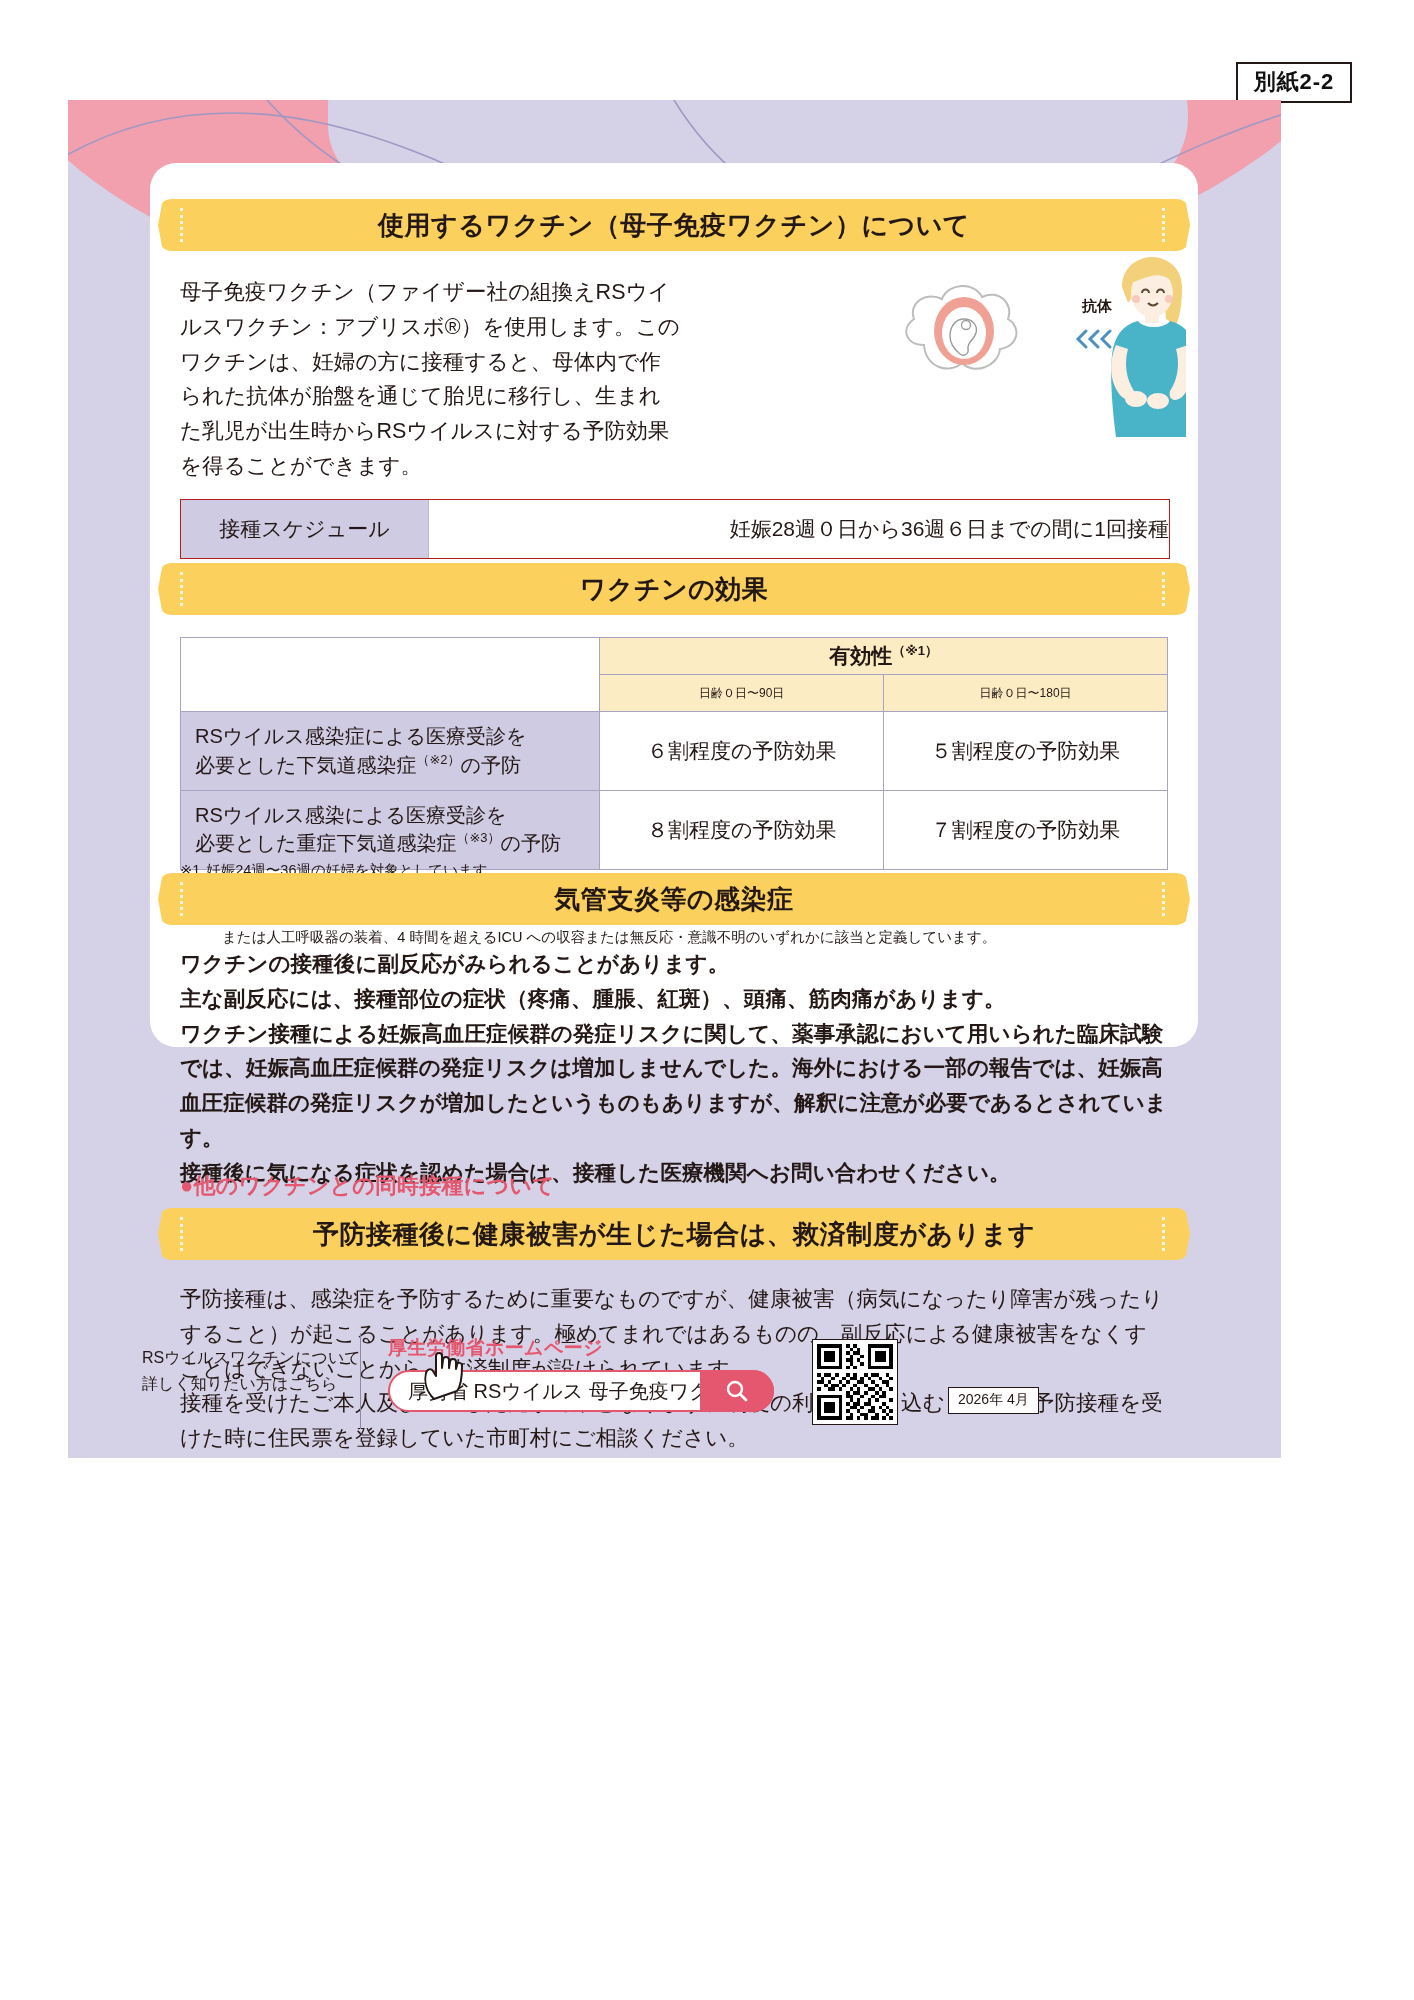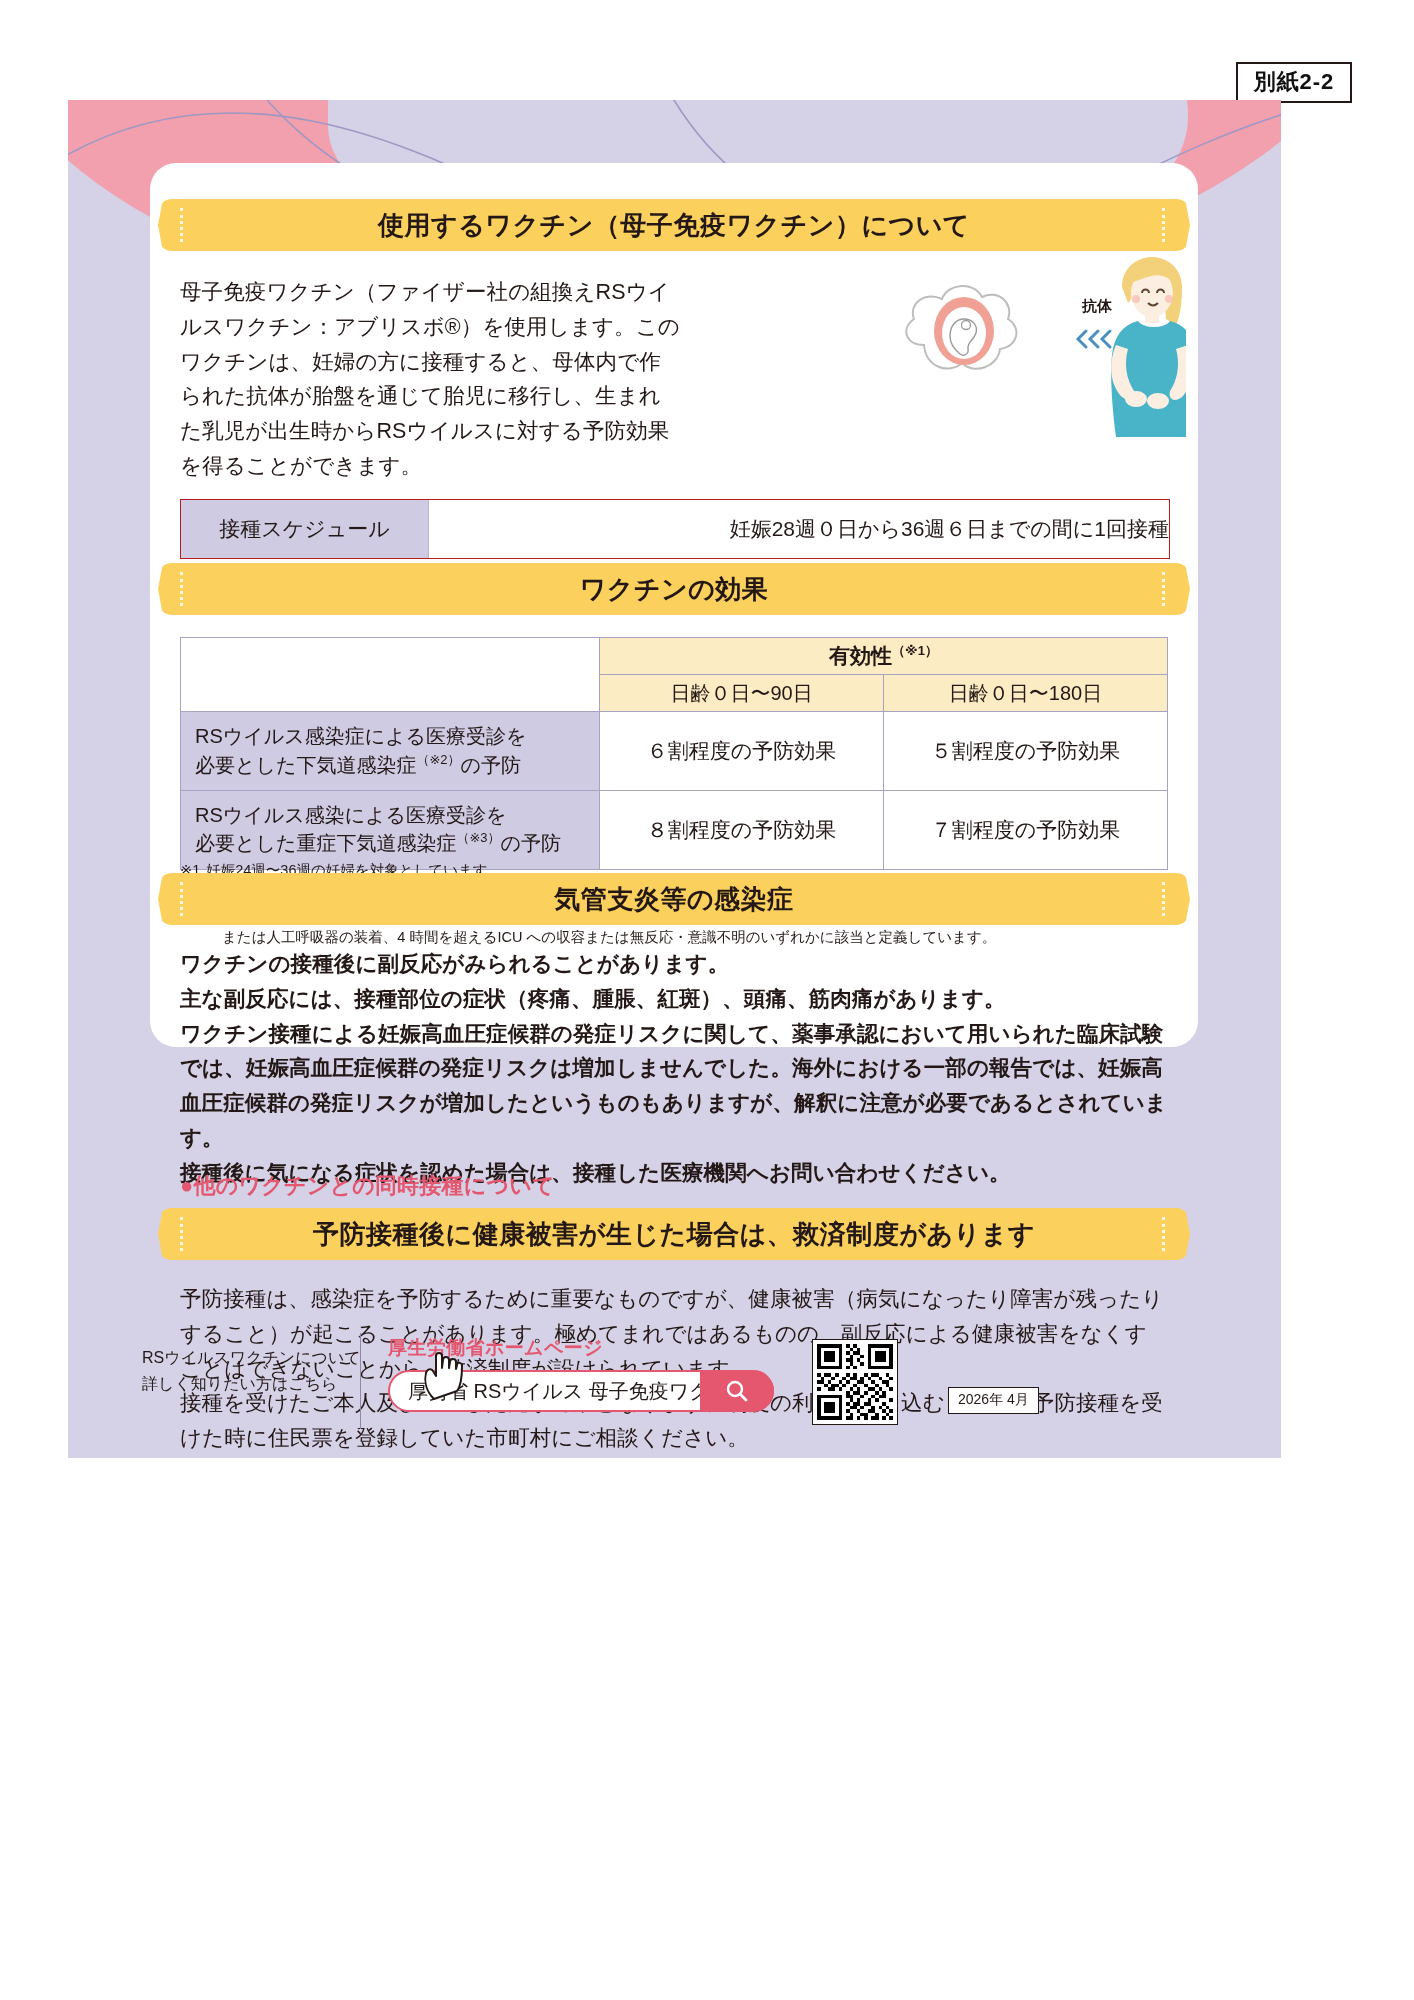--- a/index.html
+++ b/index.html
@@ -156,21 +156,21 @@
     background:#fcecc4;
     text-align:center;
     font-weight:bold;
     font-size:21px;
     height:36px;
   }
   table.eff .hd-sub{
     background:#fcecc4;
     text-align:center;
     height:36px;
-    font-size:20px;
+    font-size:12px;
   }
   table.eff .rowlabel{
     background:#cfcbe3;
     padding:11px 0 11px 14px;
     line-height:1.38;
     font-size:20px;
   }
   table.eff .cell{
     background:#fff;
     text-align:center;

